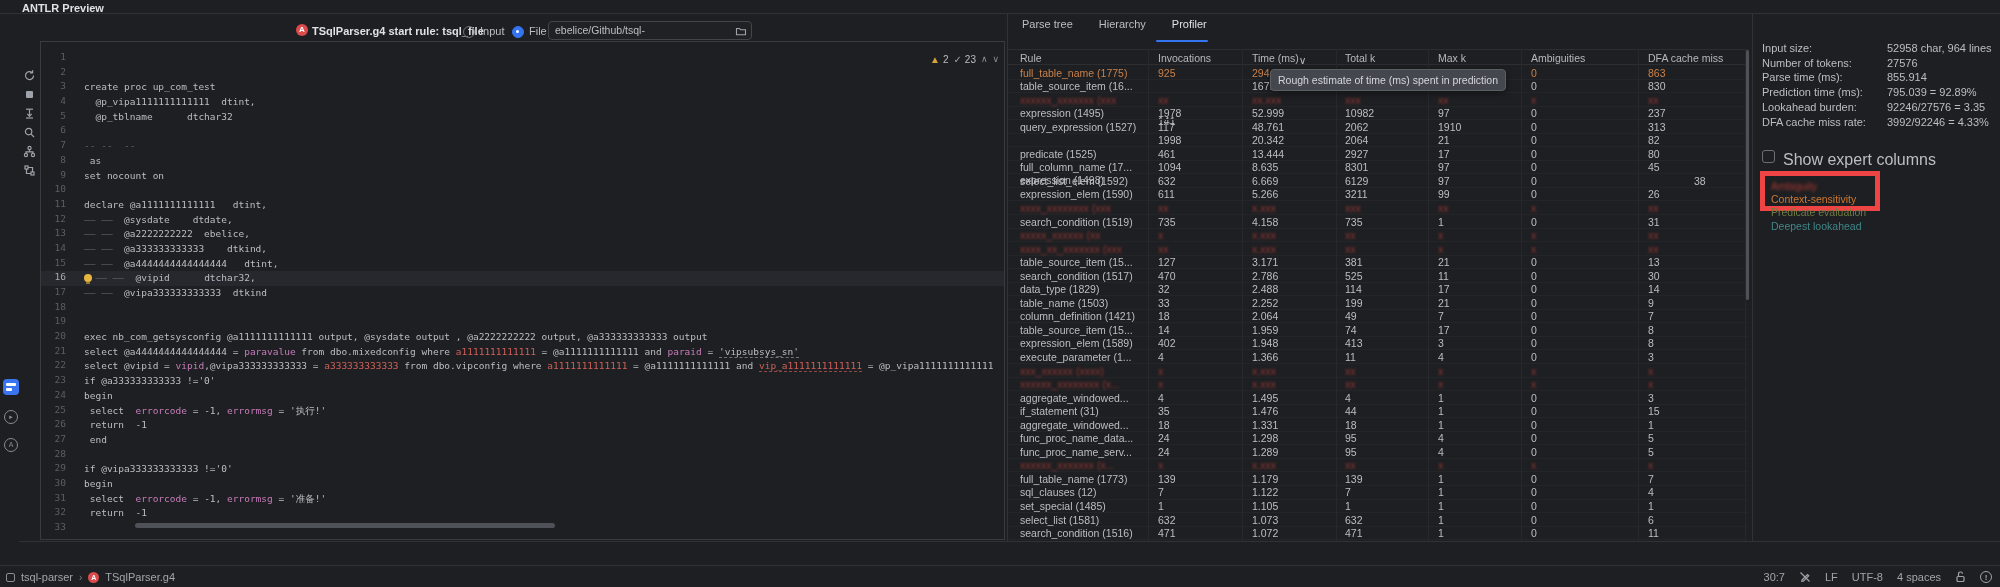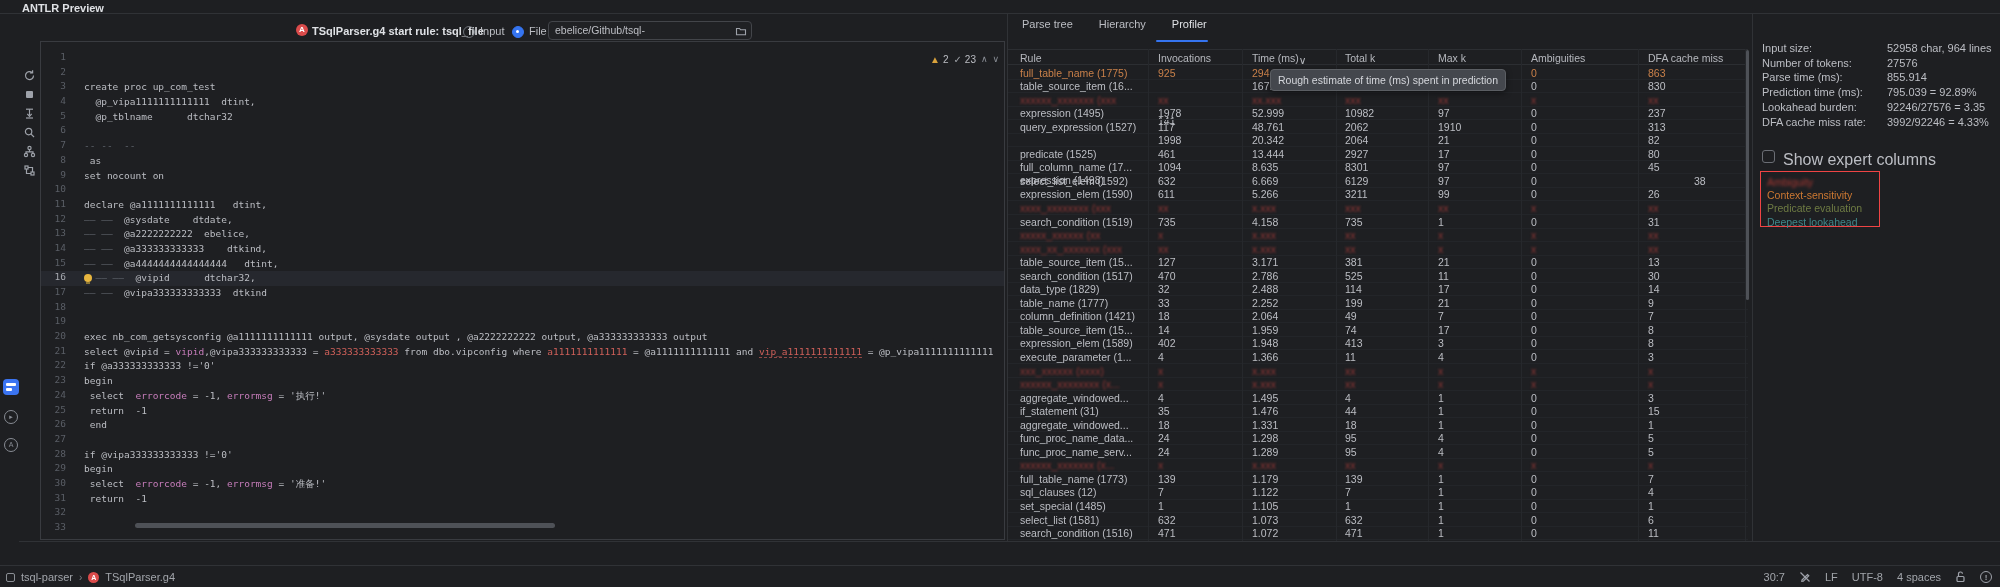--- a/index.html
+++ b/index.html
@@ -82,21 +82,21 @@
              box-shadow:0 2px 6px rgba(0,0,0,.45); z-index:5; }
   .vscroll { left:1746px; top:50px; width:3px; height:250px; background:#4e5157; border-radius:2px; }
 
   
   .info { left:1753px; top:14px; width:247px; height:527px; }
   .stat-row { position:absolute; left:9px; width:230px; height:14.7px; font-size:11px; }
   .stat-row .sl { color:#bcbec4; }
   .stat-row .sv { position:absolute; left:125px; color:#bcbec4; white-space:nowrap; }
   .chk { position:absolute; left:9px; top:136px; width:13px; height:13px; border:1.5px solid #6b6e75; border-radius:3px; cursor:pointer; }
   .chk-lbl { position:absolute; left:30px; top:137px; font-size:16px; color:#bcbec4; }
-  .legend { position:absolute; left:7px; top:157px; width:120px; height:56px; border:1px solid #ef4444; padding:4px 6px; }
+  .legend { position:absolute; left:7px; top:157px; width:120px; height:40px; border:5px solid #ef4444; padding:4px 6px; }
   .legend div { font-size:10.5px; height:13.2px; white-space:nowrap; }
   .legend .blur { filter:blur(1.4px); }
 
   
   .statusbar { left:0; top:565px; width:2000px; height:22px; border-top:1px solid #303236; font-size:11px; color:#a2a5ab; }
   .sb-left { position:absolute; left:6px; top:0; height:22px; display:flex; align-items:center; gap:6px; }
   .sb-right { position:absolute; right:8px; top:0; height:22px; display:flex; align-items:center; gap:14px; }
   .sb-item { cursor:pointer; white-space:nowrap; }
   .sb-chev { color:#7c8086; font-size:10px; }
   .wnd-ico { width:9px; height:9px; border:1.3px solid #8a8e94; border-radius:2px; }
@@ -227,20 +227,21 @@
       <div class="cl"><span class="c-d">declare @a1111111111111   dtint,</span></div>
       <div class="cl"><span class="c-g">—— ——  </span><span class="c-d">@sysdate    dtdate,</span></div>
       <div class="cl"><span class="c-g">—— ——  </span><span class="c-d">@a2222222222  ebelice,</span></div>
       <div class="cl"><span class="c-g">—— ——  </span><span class="c-d">@a333333333333    dtkind,</span></div>
       <div class="cl"><span class="c-g">—— ——  </span><span class="c-d">@a4444444444444444   dtint,</span></div>
       <div class="cl"><span class="c-d">  </span><span class="c-g">—— ——  </span><span class="c-d">@vipid      dtchar32,</span></div>
       <div class="cl"><span class="c-g">—— ——  </span><span class="c-d">@vipa333333333333  dtkind</span></div>
       <div class="cl"></div>
       <div class="cl"></div>
       <div class="cl"><span class="c-d">exec nb_com_getsysconfig @a1111111111111 output, @sysdate output , @a2222222222 output, @a333333333333 output</span></div>
+      <div class="cl"><span class="c-d">select @a4444444444444444 = </span><span class="c-p">paravalue</span><span class="c-d"> from dbo.mixedconfig where </span><span class="c-r">a1111111111111</span><span class="c-d"> = @a1111111111111 and </span><span class="c-p">paraid</span><span class="c-d"> = </span><span class="c-du">'vipsubsys_sn'</span></div>
       <div class="cl"><span class="c-d">select @vipid = </span><span class="c-p">vipid</span><span class="c-d">,@vipa333333333333 = </span><span class="c-r">a333333333333</span><span class="c-d"> from dbo.vipconfig where </span><span class="c-r">a1111111111111</span><span class="c-d"> = @a1111111111111 and </span><span class="c-ru">vip_a1111111111111</span><span class="c-d"> = @p_vipa1111111111111</span></div>
       <div class="cl"><span class="c-d">if @a333333333333 !='0'</span></div>
       <div class="cl"><span class="c-d">begin</span></div>
       <div class="cl"><span class="c-d"> select  </span><span class="c-p">errorcode</span><span class="c-d"> = -1, </span><span class="c-p">errormsg</span><span class="c-d"> = '执行!'</span></div>
       <div class="cl"><span class="c-d"> return  -1</span></div>
       <div class="cl"><span class="c-d"> end</span></div>
       <div class="cl"></div>
       <div class="cl"><span class="c-d">if @vipa333333333333 !='0'</span></div>
       <div class="cl"><span class="c-d">begin</span></div>
       <div class="cl"><span class="c-d"> select  </span><span class="c-p">errorcode</span><span class="c-d"> = -1, </span><span class="c-p">errormsg</span><span class="c-d"> = '准备!'</span></div>
@@ -426,21 +427,21 @@
         <div class="prow normal">
           <span class="rname" style="left: 12px;">data_type (1829)</span>
           <span style="left: 150px;">32</span>
           <span style="left: 244px;">2.488</span>
           <span style="left: 337px;">114</span>
           <span style="left: 430px;">17</span>
           <span style="left: 523px;">0</span>
           <span style="left: 640px;">14</span>
         </div>
         <div class="prow normal">
-          <span class="rname" style="left: 12px;">table_name (1777)</span>
+          <span class="rname" style="left: 12px;">table_name (1503)</span>
           <span style="left: 150px;">33</span>
           <span style="left: 244px;">2.252</span>
           <span style="left: 337px;">199</span>
           <span style="left: 430px;">21</span>
           <span style="left: 523px;">0</span>
           <span style="left: 640px;">9</span>
         </div>
         <div class="prow normal">
           <span class="rname" style="left: 12px;">column_definition (1421)</span>
           <span style="left: 150px;">18</span>

